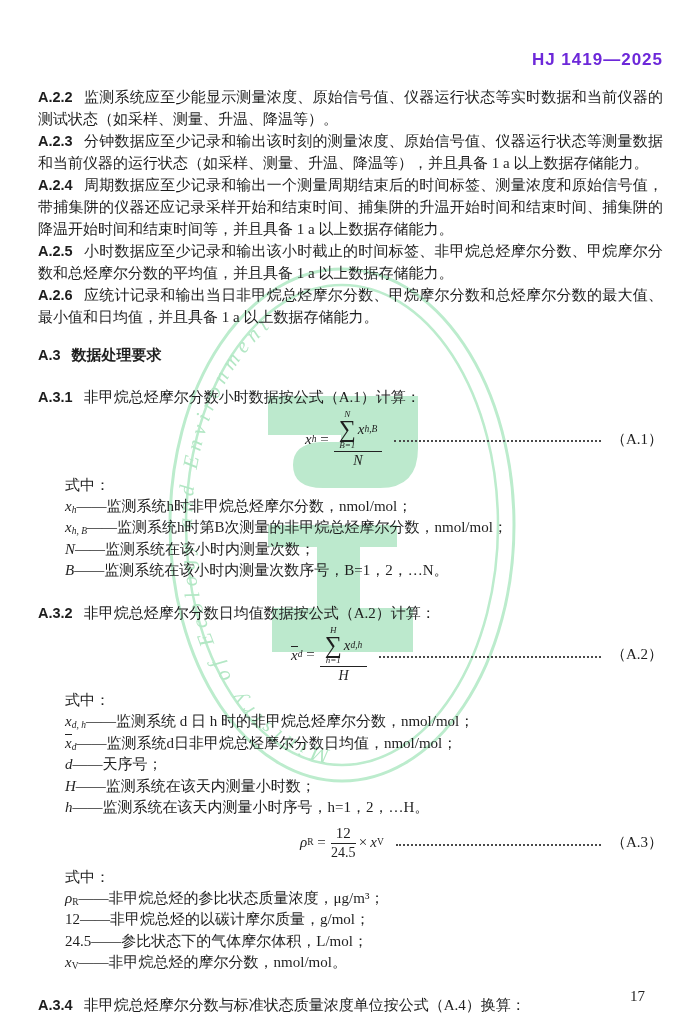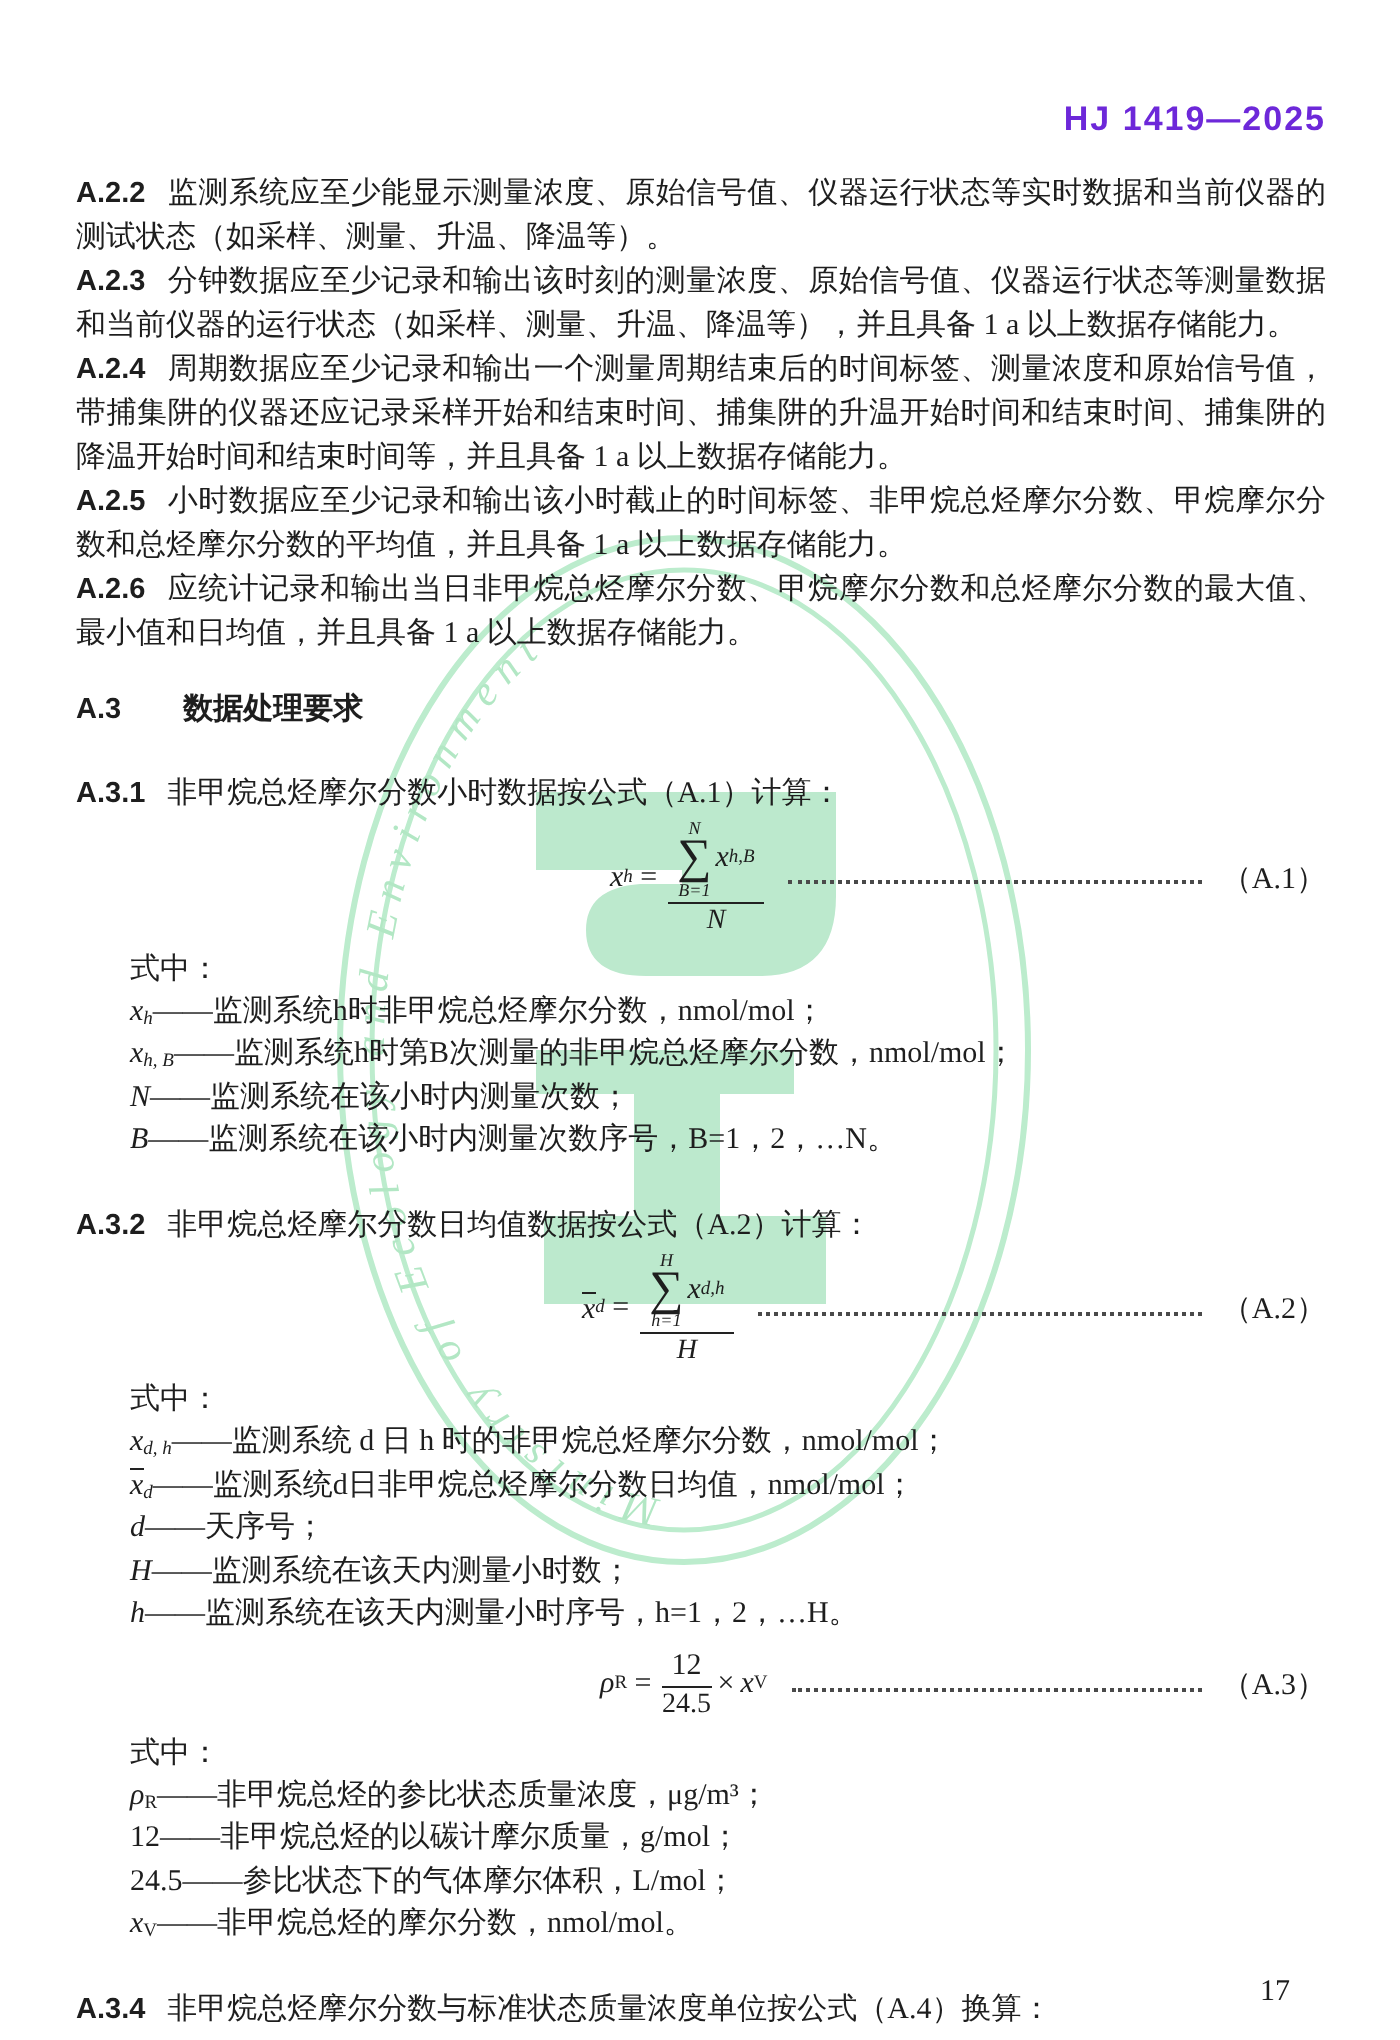--- a/index.html
+++ b/index.html
@@ -8,21 +8,21 @@
   .wm{position:absolute;left:0;top:0;z-index:0;}
   .content{position:absolute;left:38px;right:37px;top:0;z-index:1;}
   .hdr{margin-top:50px;text-align:right;font-family:"Liberation Sans","DejaVu Sans",sans-serif;
        font-weight:bold;font-size:17px;letter-spacing:1px;color:#6d28d9;}
   p{margin:0;font-size:15px;line-height:22px;text-align:justify;}
   .first{margin-top:16px;}
   .cnum{font-family:"Liberation Sans","DejaVu Sans",sans-serif;font-weight:bold;
         font-style:normal;margin-right:11px;font-size:14.5px;}
   .h3{margin-top:16px;font-family:"Liberation Sans","DejaVu Sans",sans-serif;
       font-weight:bold;font-size:15px;line-height:22px;}
-  .h3 .cnum{margin-right:31px;}
+  .h3 .cnum{margin-right:11px;}
   .clause{margin-top:20px;}
   .clause2{margin-top:20px;}
   
   .formula{display:flex;align-items:center;margin:2px 0 4px 0;}
   .pad1{padding-left:267px;}
   .pad2{padding-left:253px;}
   .pad3{padding-left:262px;margin:6px 0 4px 0;}
   .eq{display:inline-flex;align-items:center;font-size:15px;white-space:nowrap;}
   .eq i{font-family:"Liberation Serif",serif;}
   sub{font-size:9.5px;font-style:italic;vertical-align:-2px;line-height:1;}

